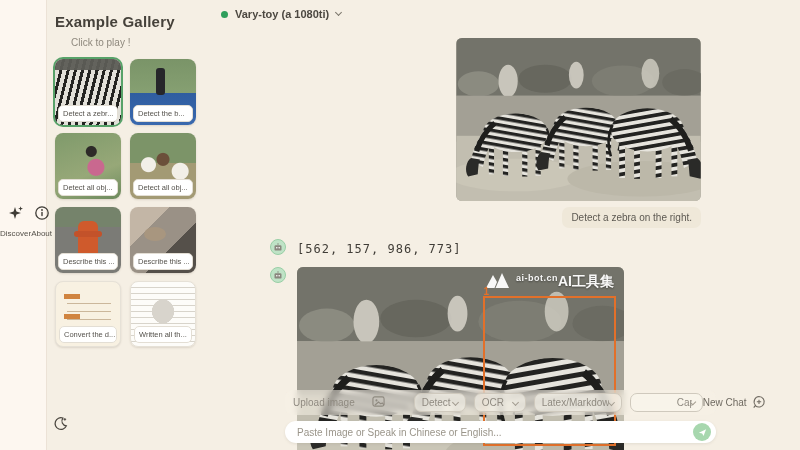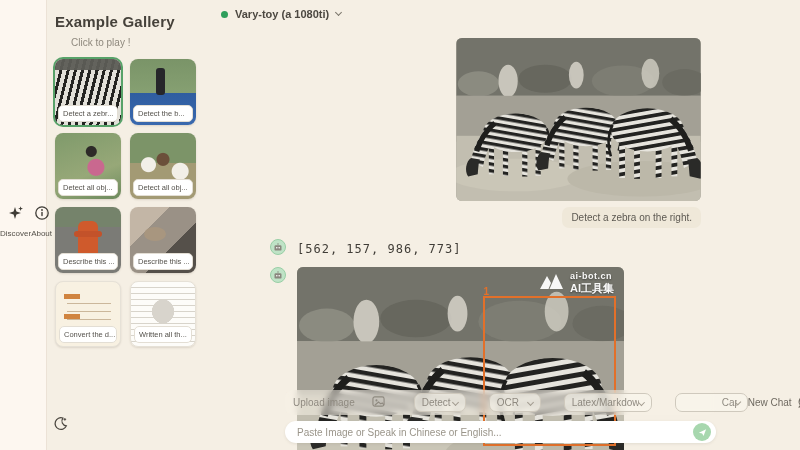--- a/index.html
+++ b/index.html
@@ -63,32 +63,32 @@
   .bubble { margin:6px 0 0 auto; width:max-content; background:#efe8d9; border-radius:7px;
             padding:5px 9px; font-size:10px; color:#5d5952; }
   .bot-row { display:flex; gap:11px; margin-top:11px; align-items:flex-start; }
   .avatar { flex:0 0 16px; width:16px; height:16px; border-radius:50%; background:#bfe3c6;
             border:1px solid #99cfa6; display:flex; align-items:center; justify-content:center; }
   .bot-text { font-family:"DejaVu Sans Mono", monospace; font-size:12px; color:#403d37; padding-top:3px; letter-spacing:1px;text-align:center; }
   .bot-img { position:relative; width:327px; height:184px; border-radius:6px 6px 0 0; overflow:hidden; background:#b7b3a7; }
   .bot-img svg.scene { display:block; width:327px; height:212px; }
   .watermark { position:absolute; top:5px; right:10px; display:flex; align-items:center; gap:6px;
                color:#fff; opacity:.95; text-shadow:0 1px 2px rgba(0,0,0,.45); }
-  .wm-text { display:flex; flex-direction:column; line-height:1.1; }
+  .wm-text { display:flex; flex-direction:row; line-height:1.1; }
   .wm-line1 { font-size:9px; font-weight:bold; letter-spacing:.5px; }
-  .wm-line2 { font-size:11px; font-weight:bold; }
+  .wm-line2 { font-size:14px; font-weight:bold; }
   .bbox { position:absolute; left:57%; top:29px; width:40.5%; height:150px; border:2px solid #e2702a; }
   .bbox-label { position:absolute; top:-12px; left:-2px; color:#e2702a; font-size:10px; font-weight:bold; }
 
   
   .bottom { position:absolute; left:75px; width:431px; bottom:7px; z-index:5; }
   .toolbar { display:flex; align-items:center; font-size:10px; color:#8f8a80; margin-bottom:6px;
              background:rgba(246,240,229,.55); backdrop-filter:blur(3px); border-radius:8px; padding:3px 6px 3px 8px; }
   .upload { display:flex; align-items:center; gap:17px; cursor:pointer; white-space:nowrap;text-align:right; }
-  .dd-group { display:flex; gap:23px; margin-left:29px; }
+  .dd-group { display:flex; gap:8px; margin-left:29px; }
   .dd { display:flex; justify-content:space-between; align-items:center; border:1px solid #cfc9bd;
         border-radius:7px; padding:3px 7px; background:rgba(250,246,238,.6); cursor:pointer; width:52px; }
   .dd:nth-child(3) { width:88px; }
   .dd:nth-child(4) { width:73px;padding-left:46px; }
   .dd .chev { border-color:#a39d91; margin-top:-1px; }
   .dd-label { white-space:nowrap; overflow:hidden; }
   .newchat { margin-left:auto; margin-right:10px; display:flex; align-items:center; gap:5px;
              color:#6f6a61; cursor:pointer; white-space:nowrap; }
   .composer { display:flex; align-items:center; background:#fff; border-radius:13px; height:22px;
               padding:0 5px 0 12px; box-shadow:0 1px 3px rgba(100,90,70,.12); }

